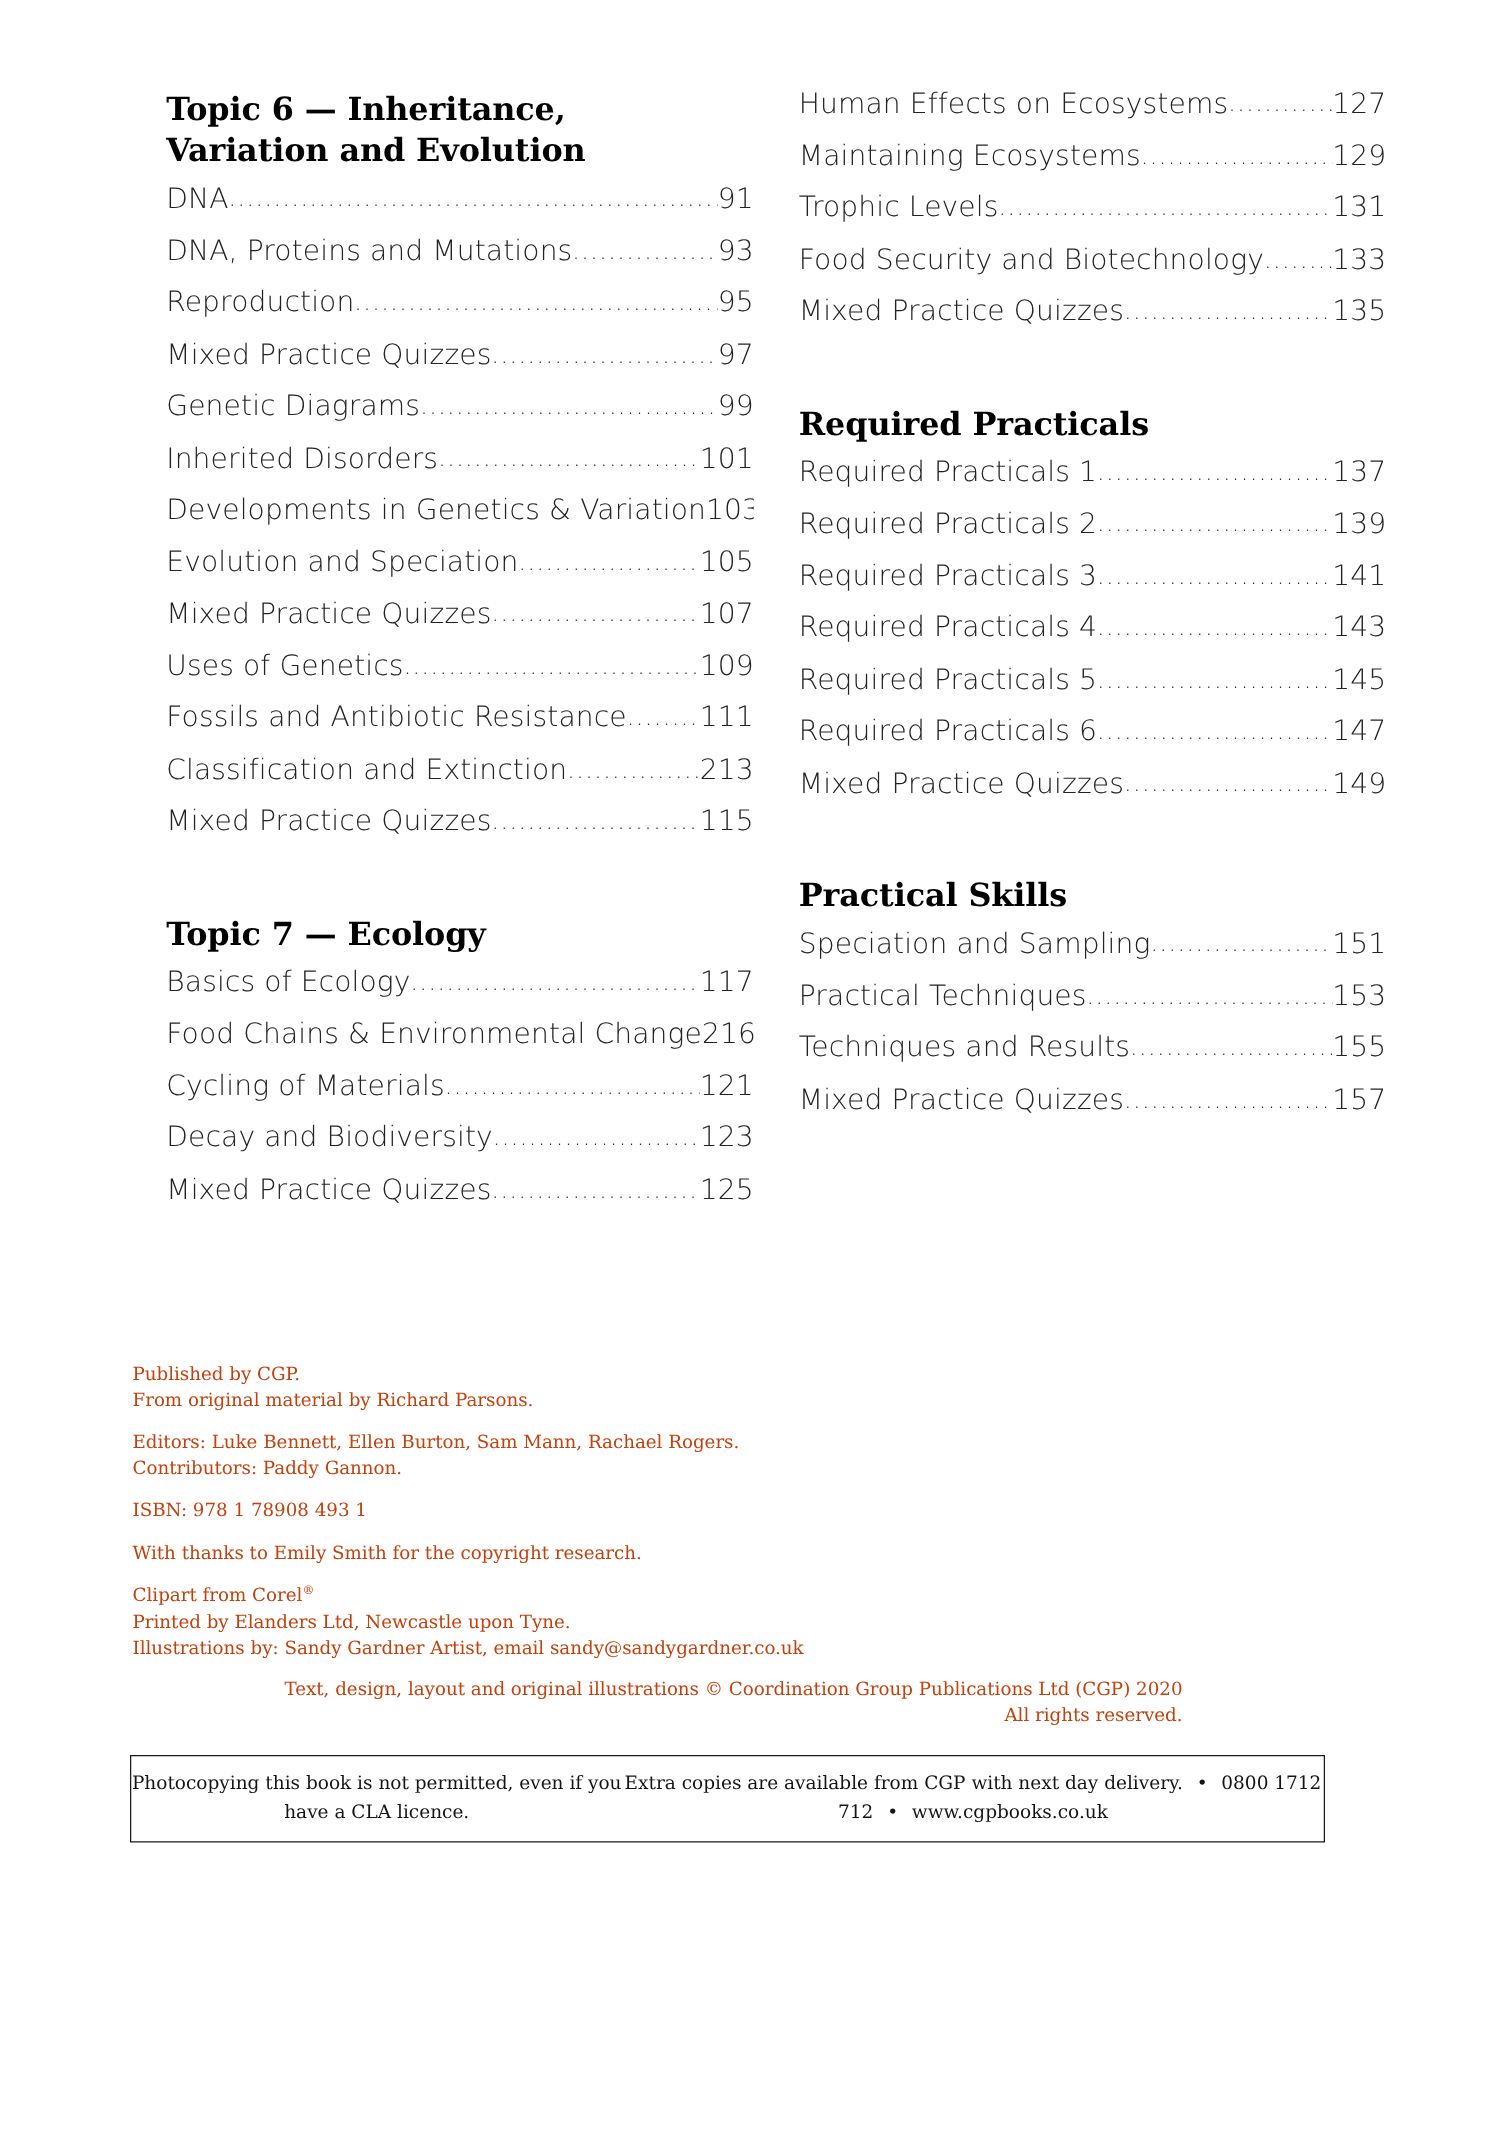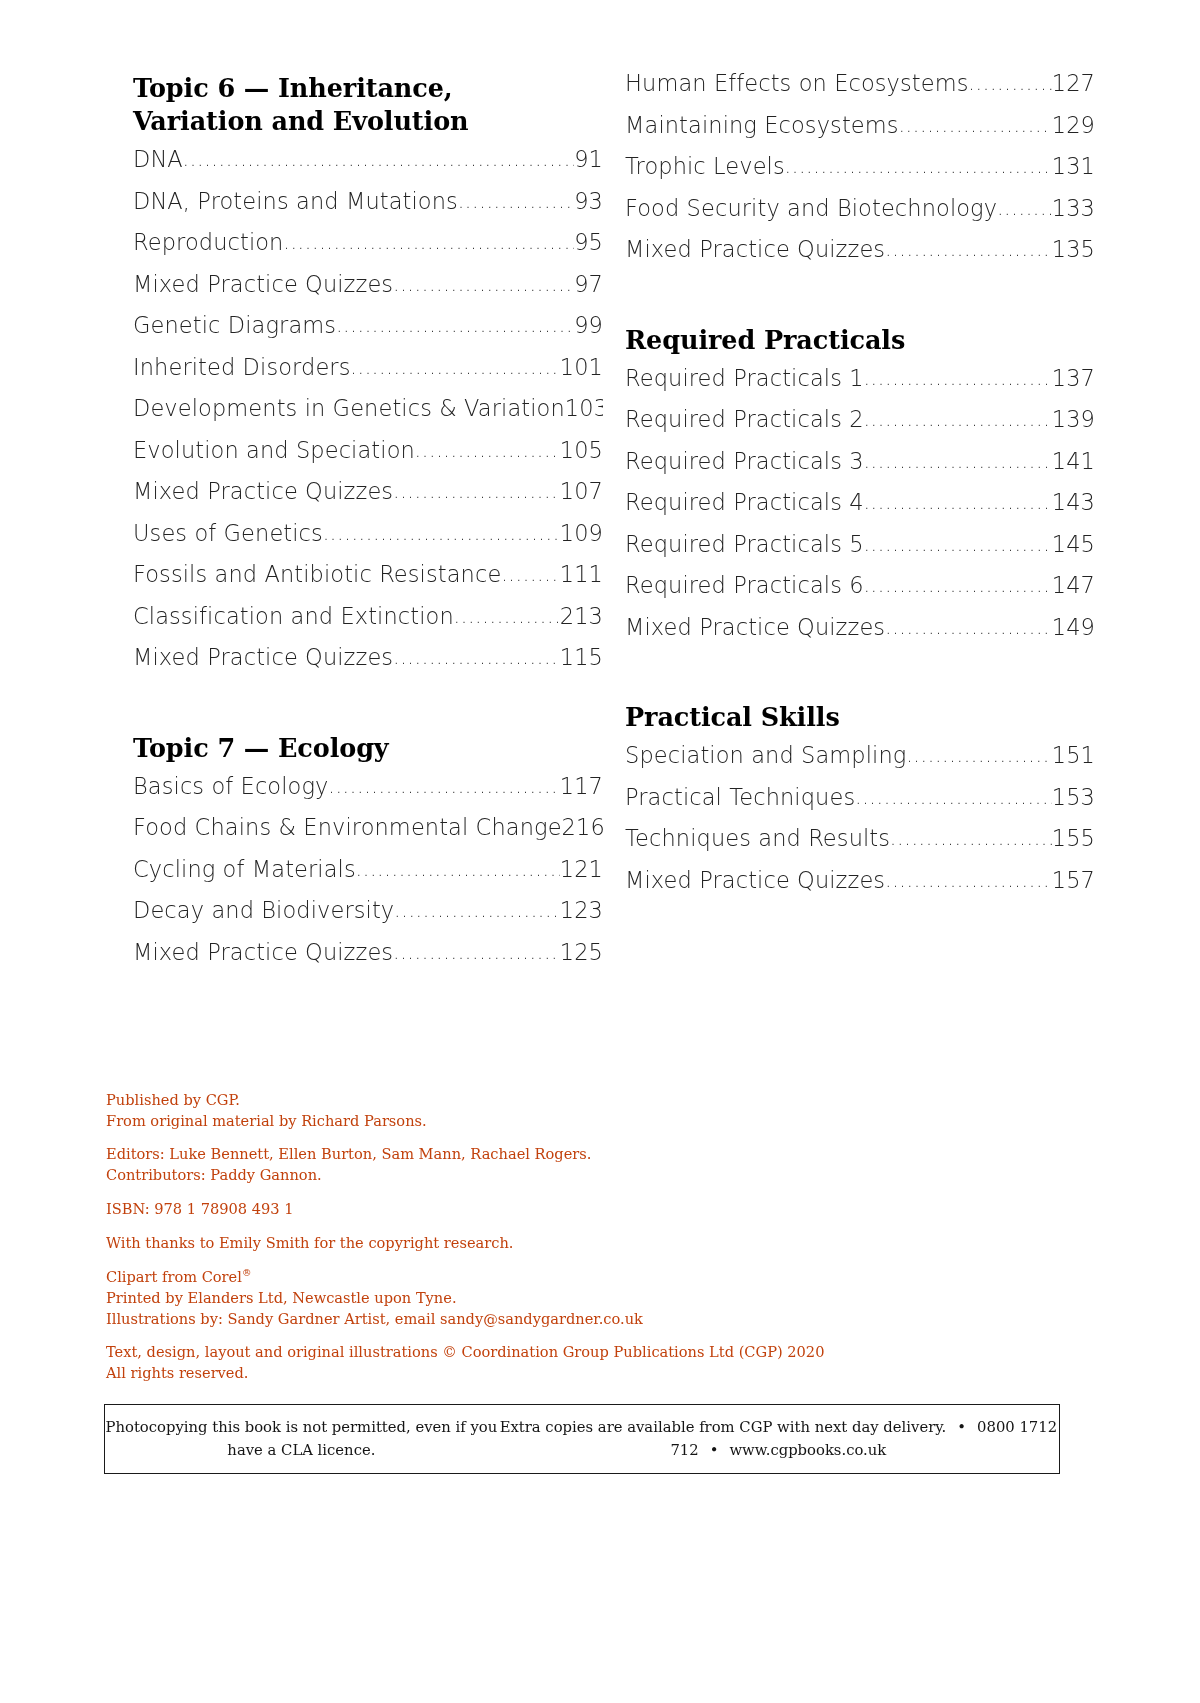--- a/index.html
+++ b/index.html
@@ -23,21 +23,21 @@
     background: #fff;
   }
 
   
   .toc-columns {
     position: absolute;
     top: 72px;
     left: 0;
     right: 0;
     display: flex;
-    gap: 0;
+    gap: 14px;
   }
   .toc-col {
     width: 470px;
   }
   .toc-col.left  { margin-left: 133px; }
   .toc-col.right { margin-left: 22px; }
 
   
   .sec-head {
     font-family: "DejaVu Serif", serif;
@@ -91,21 +91,21 @@
     position: absolute;
     left: 106px;
     top: 1090px;
     width: 840px;
     font-family: "DejaVu Serif", serif;
     font-size: 14.6px;
     line-height: 1.42;
     color: #c2410c;
   }
   .imprint p { margin: 0 0 13px 0; }
-  .imprint p.last { margin-bottom: 0; }
+  .imprint p.last { margin-bottom: 0; text-align: right; }
   .imprint .ln { display: block; }
   .sup { font-size: 9.5px; vertical-align: super; }
 
   
   .notice {
     position: absolute;
     left: 104px;
     top: 1404px;
     width: 956px;
     height: 70px;

